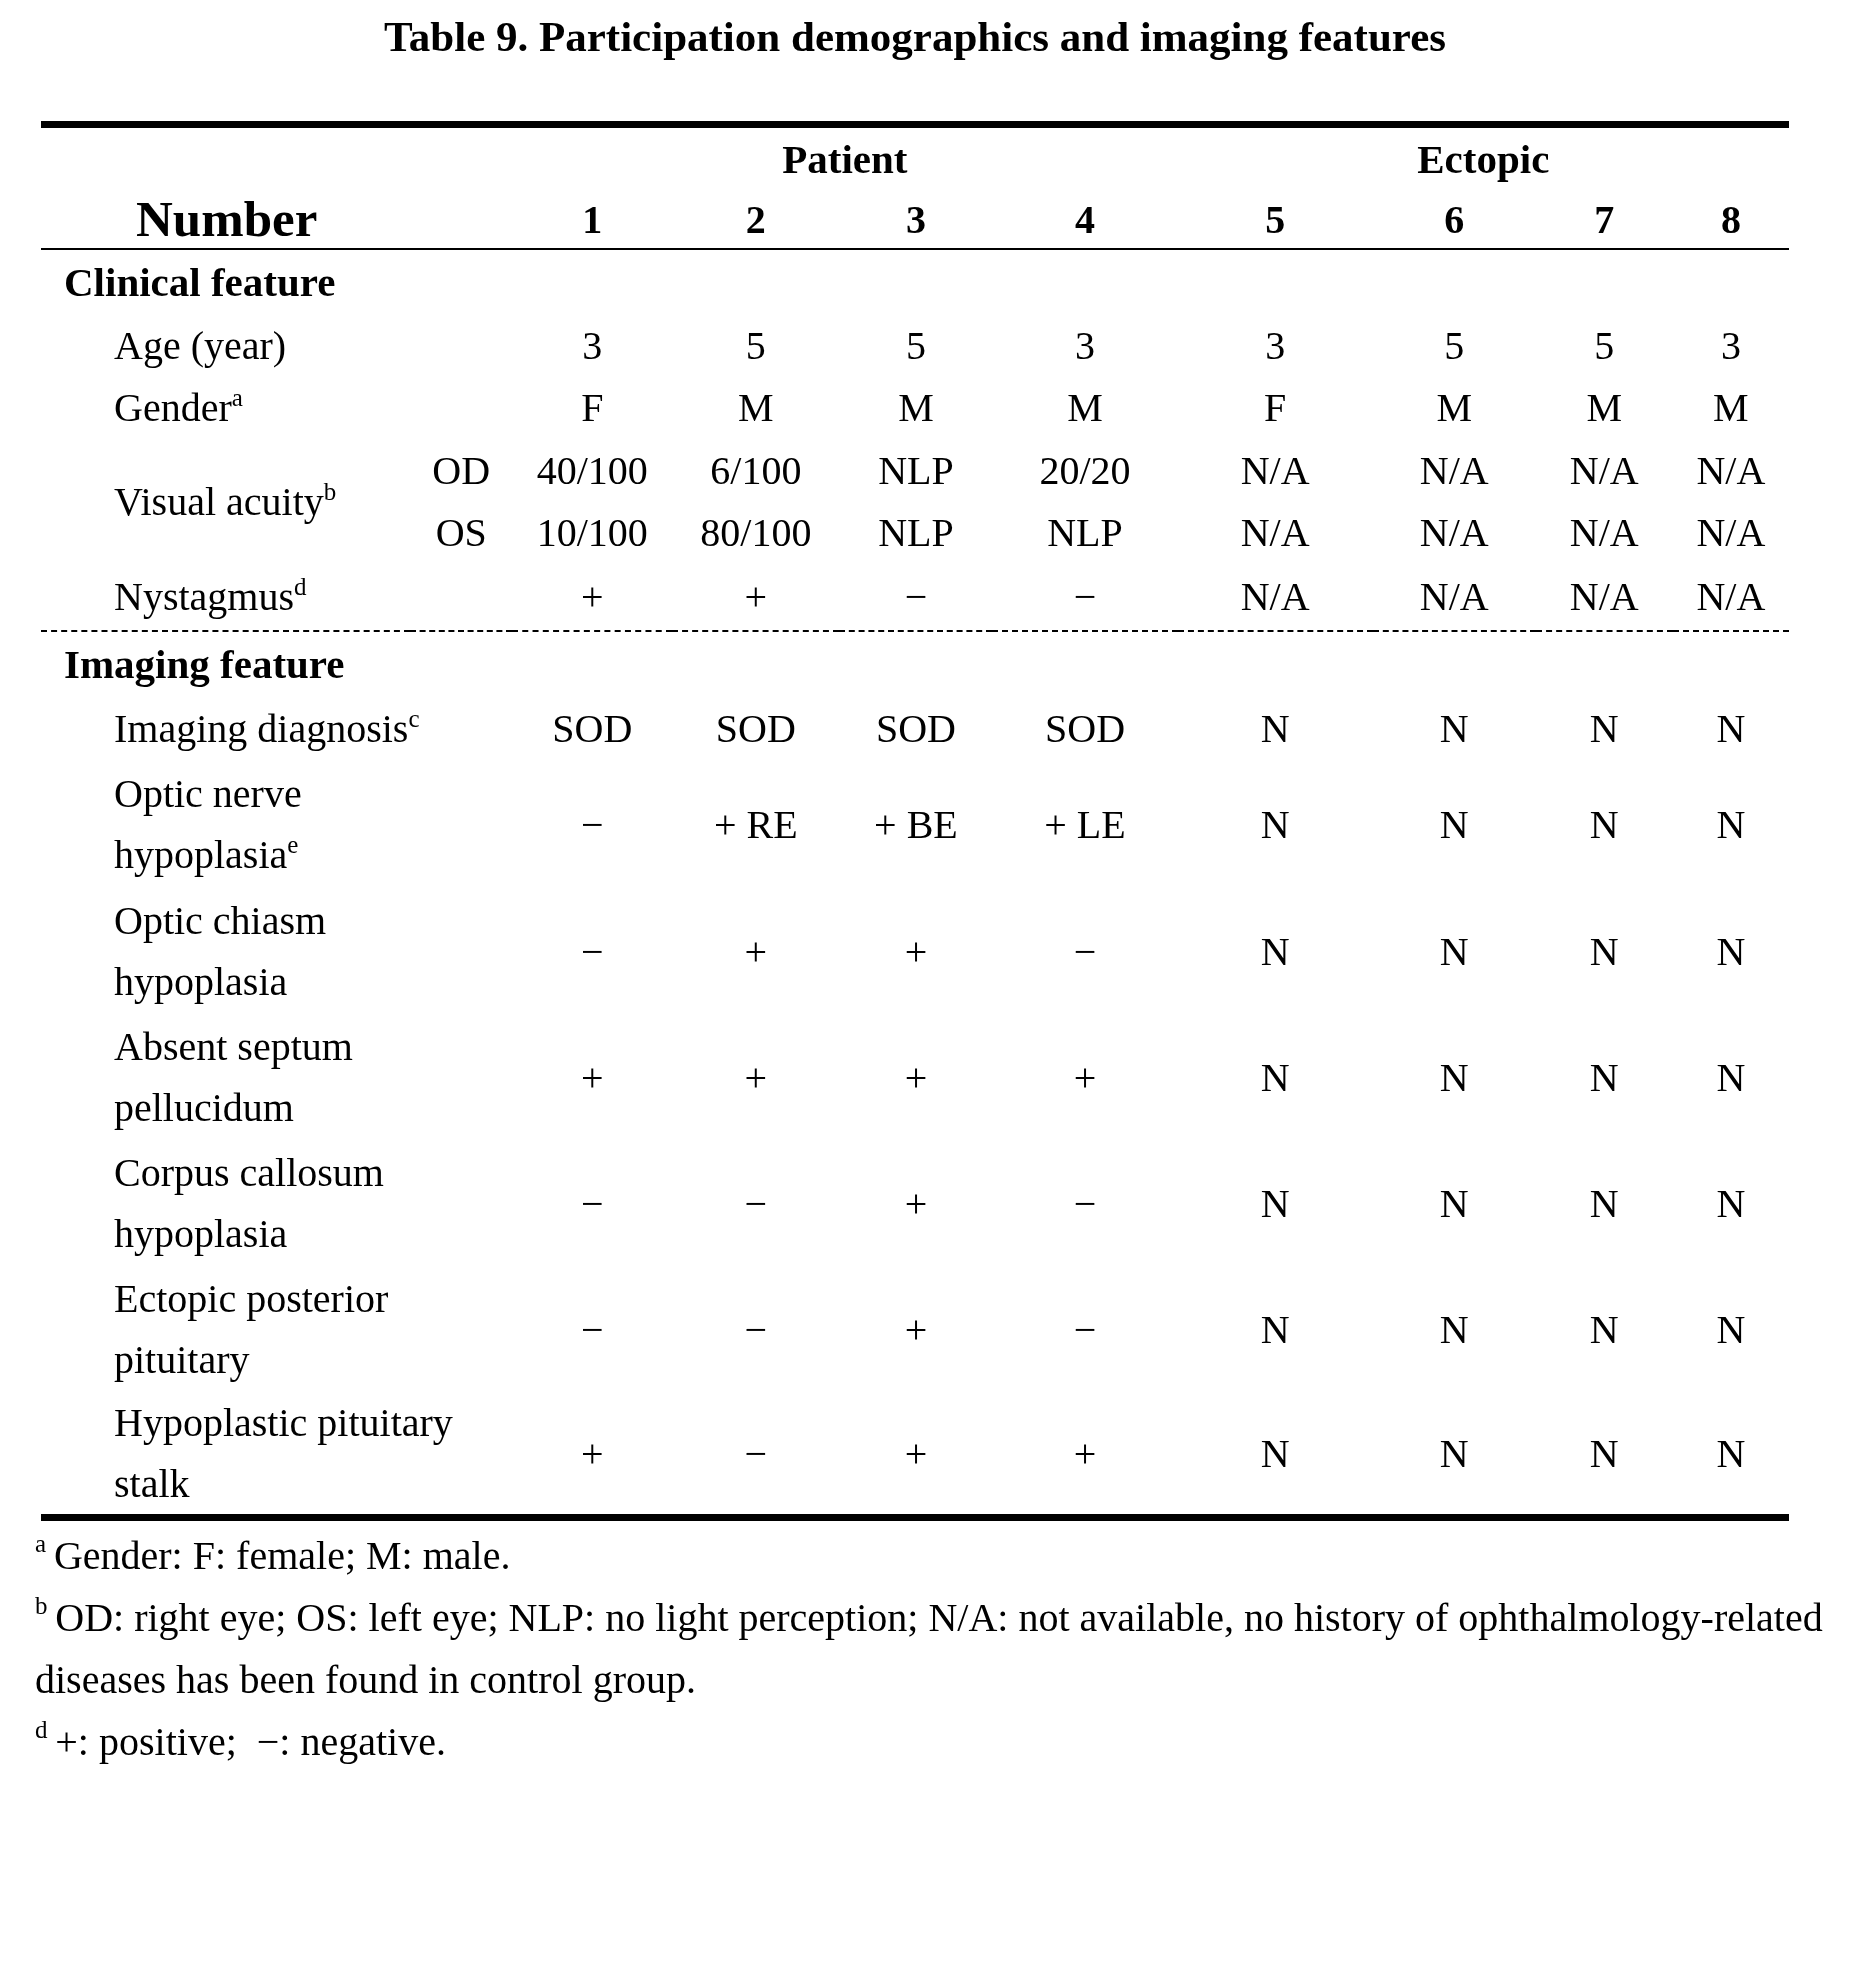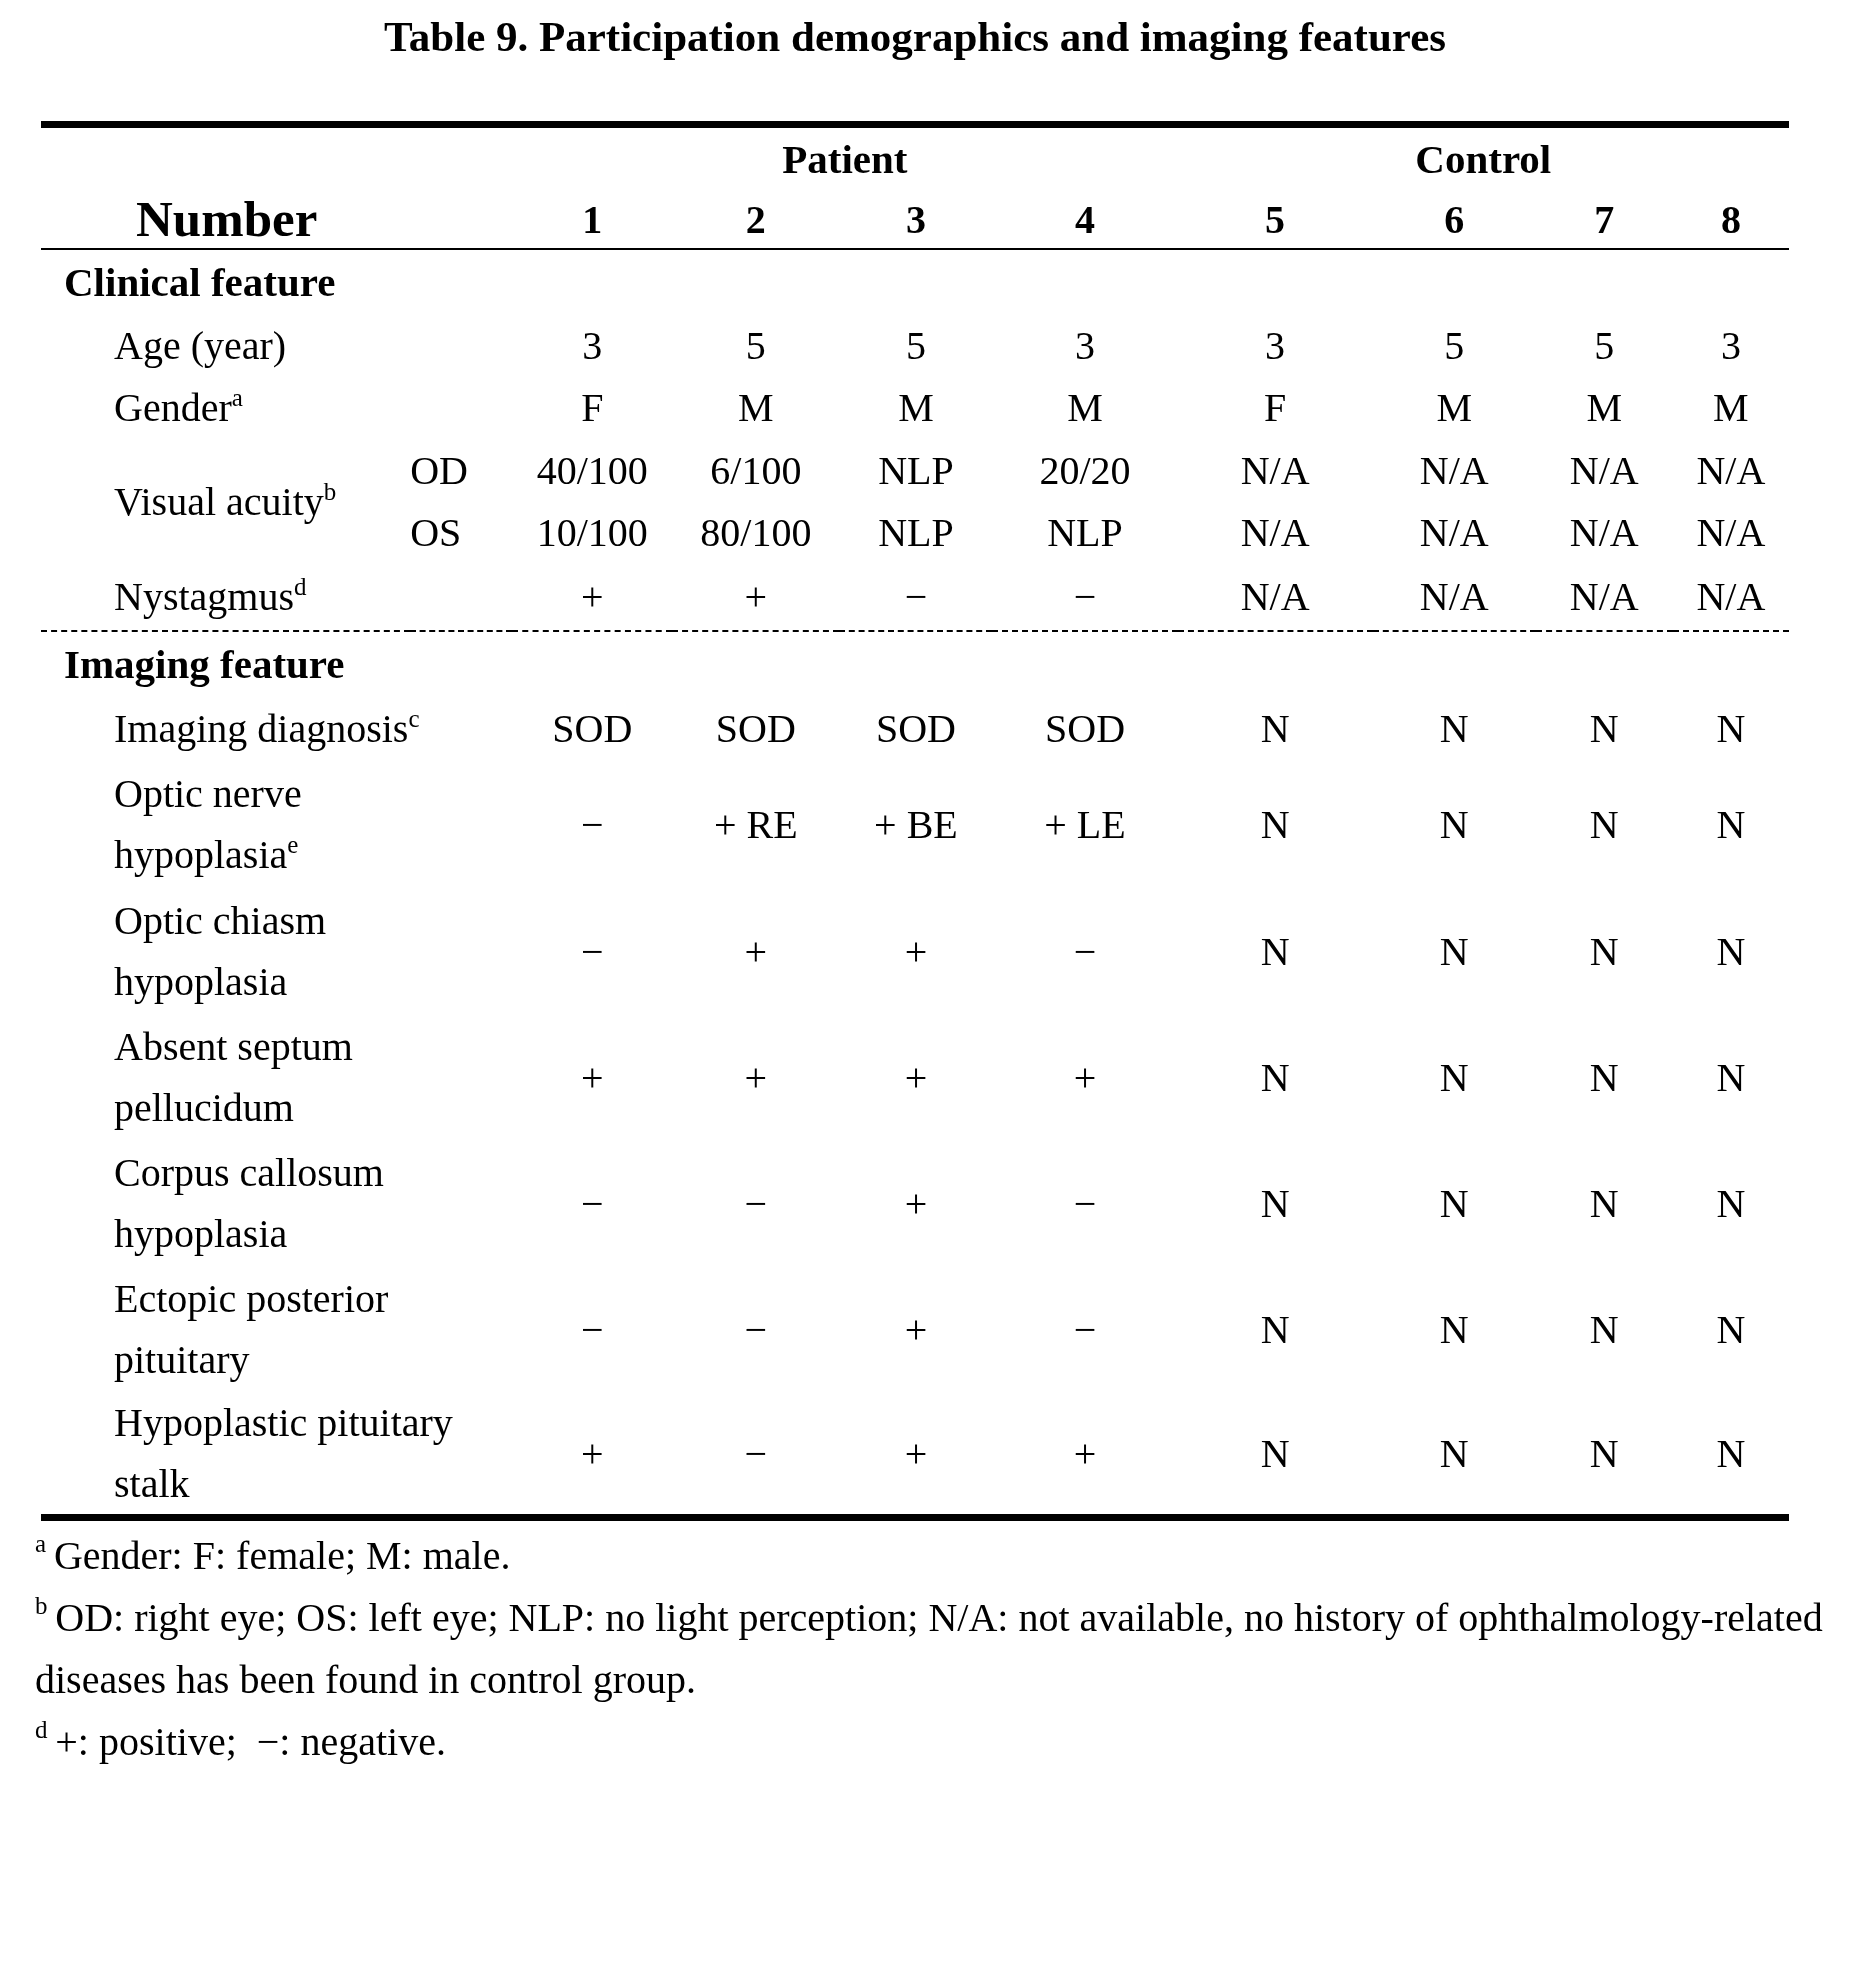--- a/index.html
+++ b/index.html
@@ -28,21 +28,21 @@
   td, th { vertical-align: middle; padding: 0; font-size: 40px; font-weight: normal; }
   thead th { font-weight: bold; }
   tr.group-row { height: 66px; }
   tr.number-row { height: 54px; border-bottom: 2.9px solid #000; }
   .group-cell { text-align: center; font-size: 41px; }
   .number-label { text-align: left; padding-left: 95px; font-size: 51px; }
   .number-cell { text-align: center; }
   .section-cell { font-weight: bold; font-size: 41px; padding-left: 23px; }
   .row-label { text-align: left; padding-left: 73px; line-height: 61px; }
   .lbl-line { display: block; }
-  .sub-label { }
+  .sub-label { text-align: center; }
   .val { text-align: center; white-space: nowrap; }
   .sup { font-size: 25px; vertical-align: 15.5px; line-height: 0; }
   tr.dashed-after td { border-bottom: 2.9px dashed #000; }
   .rh-67 { height: 65px; } .rh-64 { height: 62px; } .rh-65 { height: 63px; }
   .rh-70 { height: 68px; } .rh-66 { height: 64px; }
   .rh-132 { height: 128px; } .rh-130 { height: 126px; } .rh-125 { height: 121px; }
   .footnotes { margin: 3.9px 39px 0 35px; }
   .footnote { margin: 0; font-size: 40px; line-height: 62px; }
   .fn-sup { font-size: 25px; vertical-align: 17.5px; line-height: 0; margin-right: 7.8px; }
   .fn-text { white-space: pre-wrap; text-align: center; }
@@ -62,21 +62,21 @@
       <col style="width:185px">
     <col style="width:195px">
       <col style="width:163px">
       <col style="width:137px">
       <col style="width:116px">
   </colgroup>
   <thead>
     <tr class="group-row">
       <th colspan="2"></th>
       <th colspan="4" class="group-cell">Patient</th>
-      <th colspan="4" class="group-cell">Control</th>
+      <th colspan="4" class="group-cell">Ectopic</th>
     </tr>
     <tr class="number-row">
       <th colspan="2" class="number-label">Number</th>
       <th class="number-cell">1</th>
       <th class="number-cell">2</th>
       <th class="number-cell">3</th>
       <th class="number-cell">4</th>
       <th class="number-cell">5</th>
       <th class="number-cell">6</th>
       <th class="number-cell">7</th>

